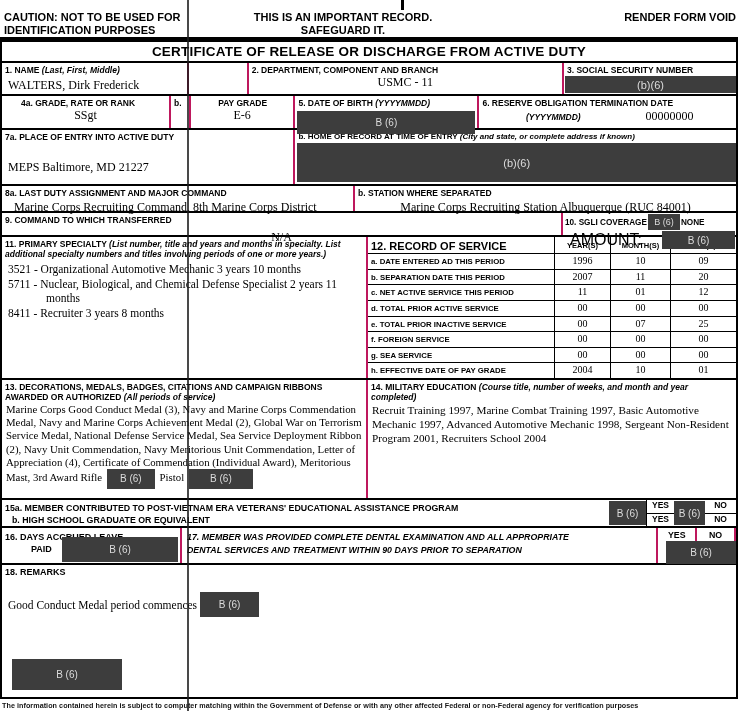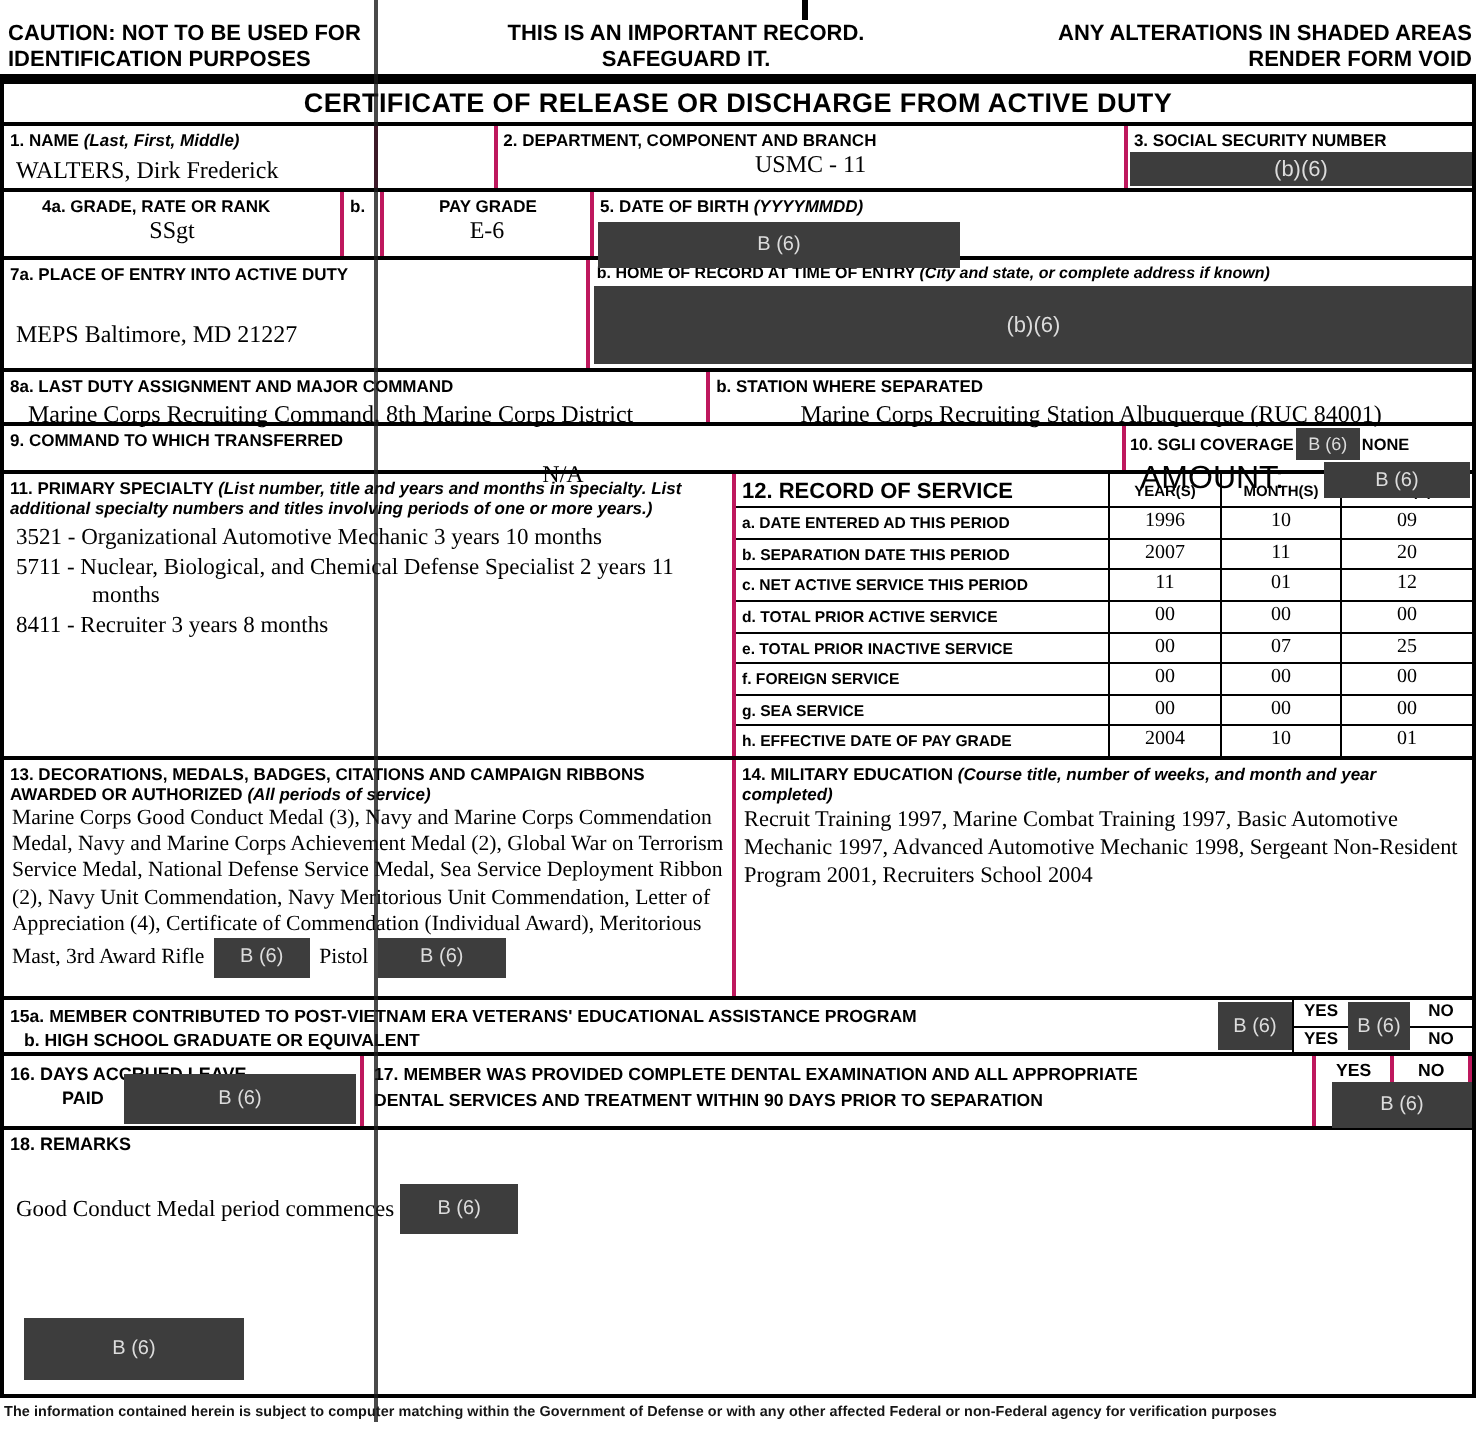--- a/index.html
+++ b/index.html
@@ -100,21 +100,21 @@
   .ynCol.w-yes { width:28px; } .ynCol.w-no { width:31px; border-left:none; }
   .ynCol div { flex:1; font-weight:bold; font-size:8.5px; text-align:center; }
   .ynCol div:first-child { border-bottom:1.5px solid #000; }
 
   
   .c-16 { width:181px; } .c-17 { width:479px; }
   .c-y17 { width:39px; } .c-n17 { width:39px; }
   .l16 { font-weight:bold; font-size:9px; line-height:12px; padding:3px 0 0 3px; }
   .l16 .line2 { padding-left:26px; }
   .b16 { position:absolute; left:60px; top:9px; width:116px; height:25px; }
-  .l17 { font-weight:bold; font-size:8.8px; line-height:12.5px; padding:3px 0 0 5px; }
+  .l17 { font-weight:bold; font-size:8.8px; line-height:12.5px; padding:3px 0 0 5px;font-style:italic; }
   .yn17 { font-weight:bold; font-size:8.8px; text-align:center; padding-top:2px; }
   .b17 { position:absolute; right:0px; top:13px; width:70px; height:23px; z-index:5; }
 
   
   .c-18 { width:100%; }
   .remark-line { position:absolute; left:6px; top:27px; display:flex; align-items:center; }
   .remark-line .val { font-size:11.5px; }
   .b18-1 { width:59px; height:25px; margin-left:3px; }
   .b18-2 { position:absolute; left:10px; top:94px; width:110px; height:31px; }
 
@@ -131,21 +131,20 @@
   <div class="hdr">
     <div class="hdr-caution">
       <div>CAUTION:  NOT TO BE USED FOR</div>
       <div>IDENTIFICATION PURPOSES</div>
     </div>
     <div class="hdr-mid">
       <div>THIS IS AN IMPORTANT RECORD.</div>
       <div>SAFEGUARD IT.</div>
     </div>
     <div class="hdr-right">
-      <div>ANY ALTERATIONS IN SHADED AREAS</div>
       <div>RENDER FORM VOID</div>
     </div>
   </div>
 
   <div class="titlebar">CERTIFICATE OF RELEASE OR DISCHARGE FROM ACTIVE DUTY</div>
 
   <div class="row r1">
     <div class="cell c-name">
       <div class="lbl"><span>1. NAME </span><i>(Last, First, Middle)</i></div>
       <div class="val name-val">WALTERS, Dirk Frederick</div>
@@ -169,20 +168,27 @@
     <div class="cell c-4b">
       <div class="lbl">b.</div>
     </div>
     <div class="cell c-pay">
       <div class="lbl">PAY GRADE</div>
       <div class="val">E-6</div>
     </div>
     <div class="cell c-dob">
       <div class="lbl"><span>5. DATE OF BIRTH </span><i>(YYYYMMDD)</i></div>
       <div class="redact dob-box">B (6)</div>
+    </div>
+    <div class="cell c-res">
+      <div class="lbl">6. RESERVE OBLIGATION TERMINATION DATE</div>
+      <div class="res-line2">
+        <span class="ital">(YYYYMMDD)</span>
+        <span class="val">00000000</span>
+      </div>
     </div>
   </div>
 
   <div class="row r3">
     <div class="cell c-7a">
       <div class="lbl">7a. PLACE OF ENTRY INTO ACTIVE DUTY</div>
       <div class="val entry-val">MEPS Baltimore, MD 21227</div>
     </div>
     <div class="cell c-7b">
       <div class="lbl" style="font-size:8px;"><span>b. HOME OF RECORD AT TIME OF ENTRY </span><i>(City and state, or complete address if known)</i></div>

